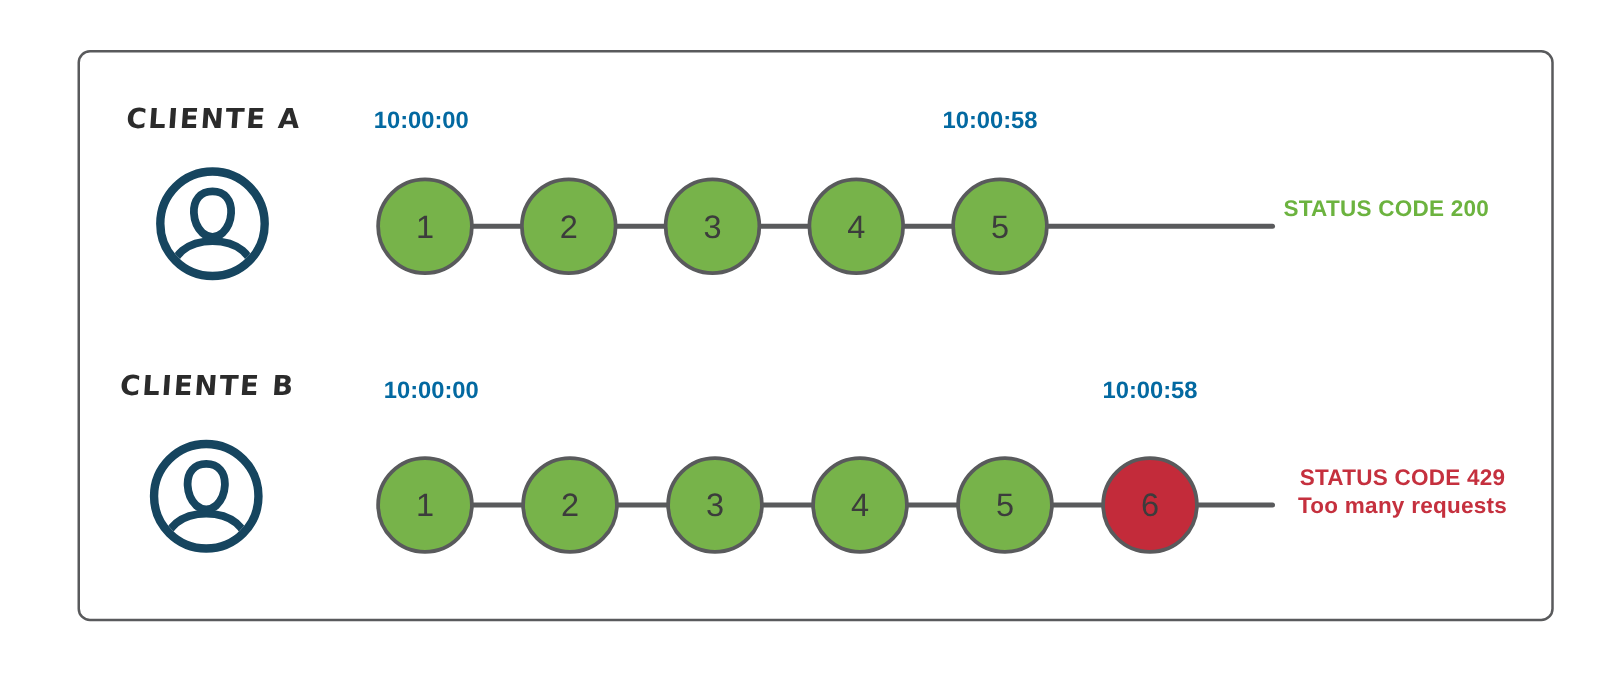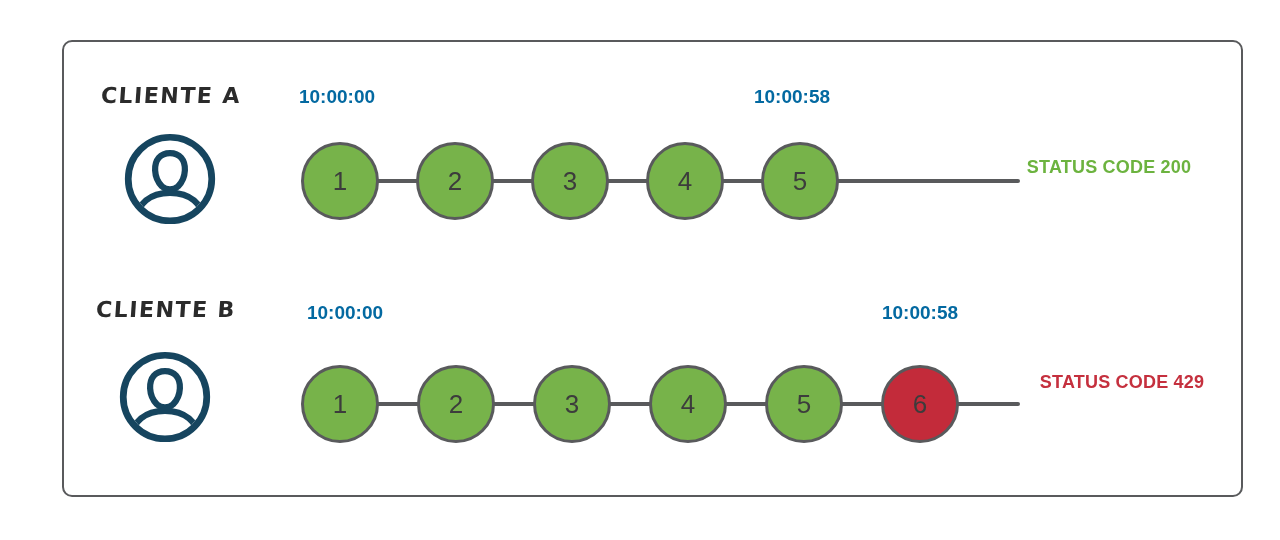--- a/index.html
+++ b/index.html
@@ -165,14 +165,15 @@
 
   <div class="circle ok c1">1</div>
   <div class="circle ok c2">2</div>
   <div class="circle ok c3">3</div>
   <div class="circle ok c4">4</div>
   <div class="circle ok c5">5</div>
   <div class="circle blocked c6">6</div>
 
   <div class="status err">
     <div>STATUS CODE 429</div>
+    <div>Too many requests</div>
   </div>
 </div>
 
 </body></html>

